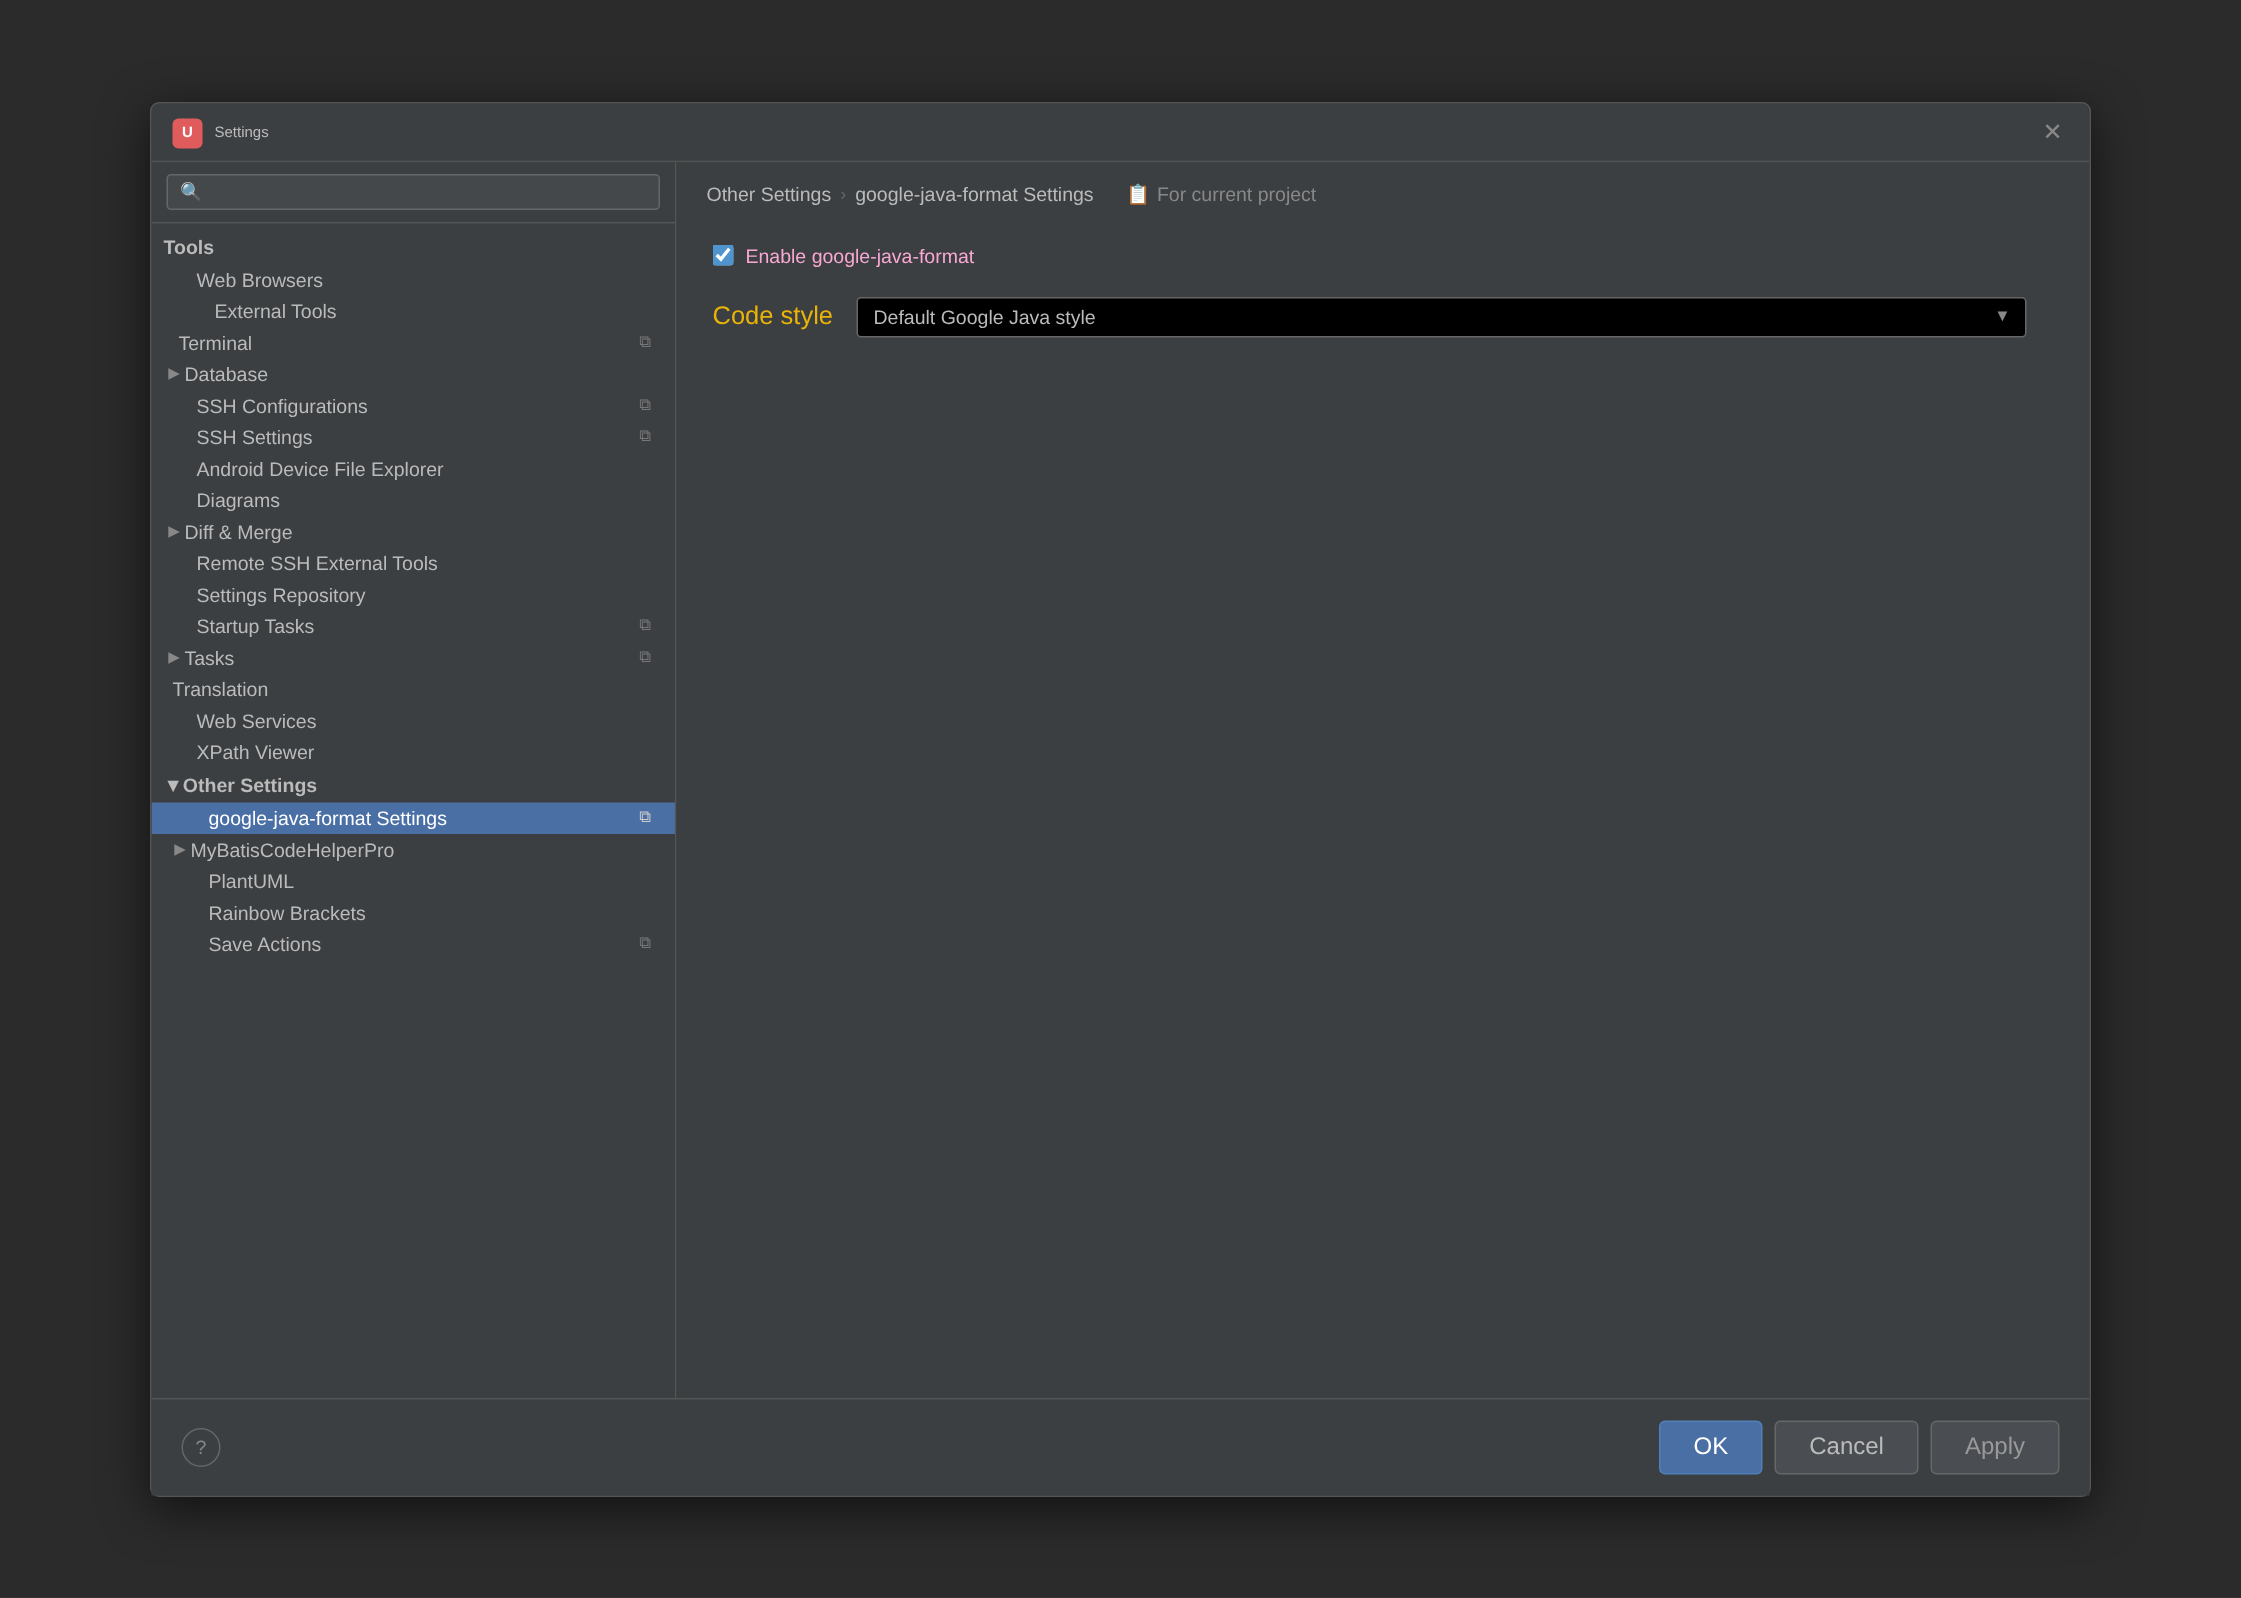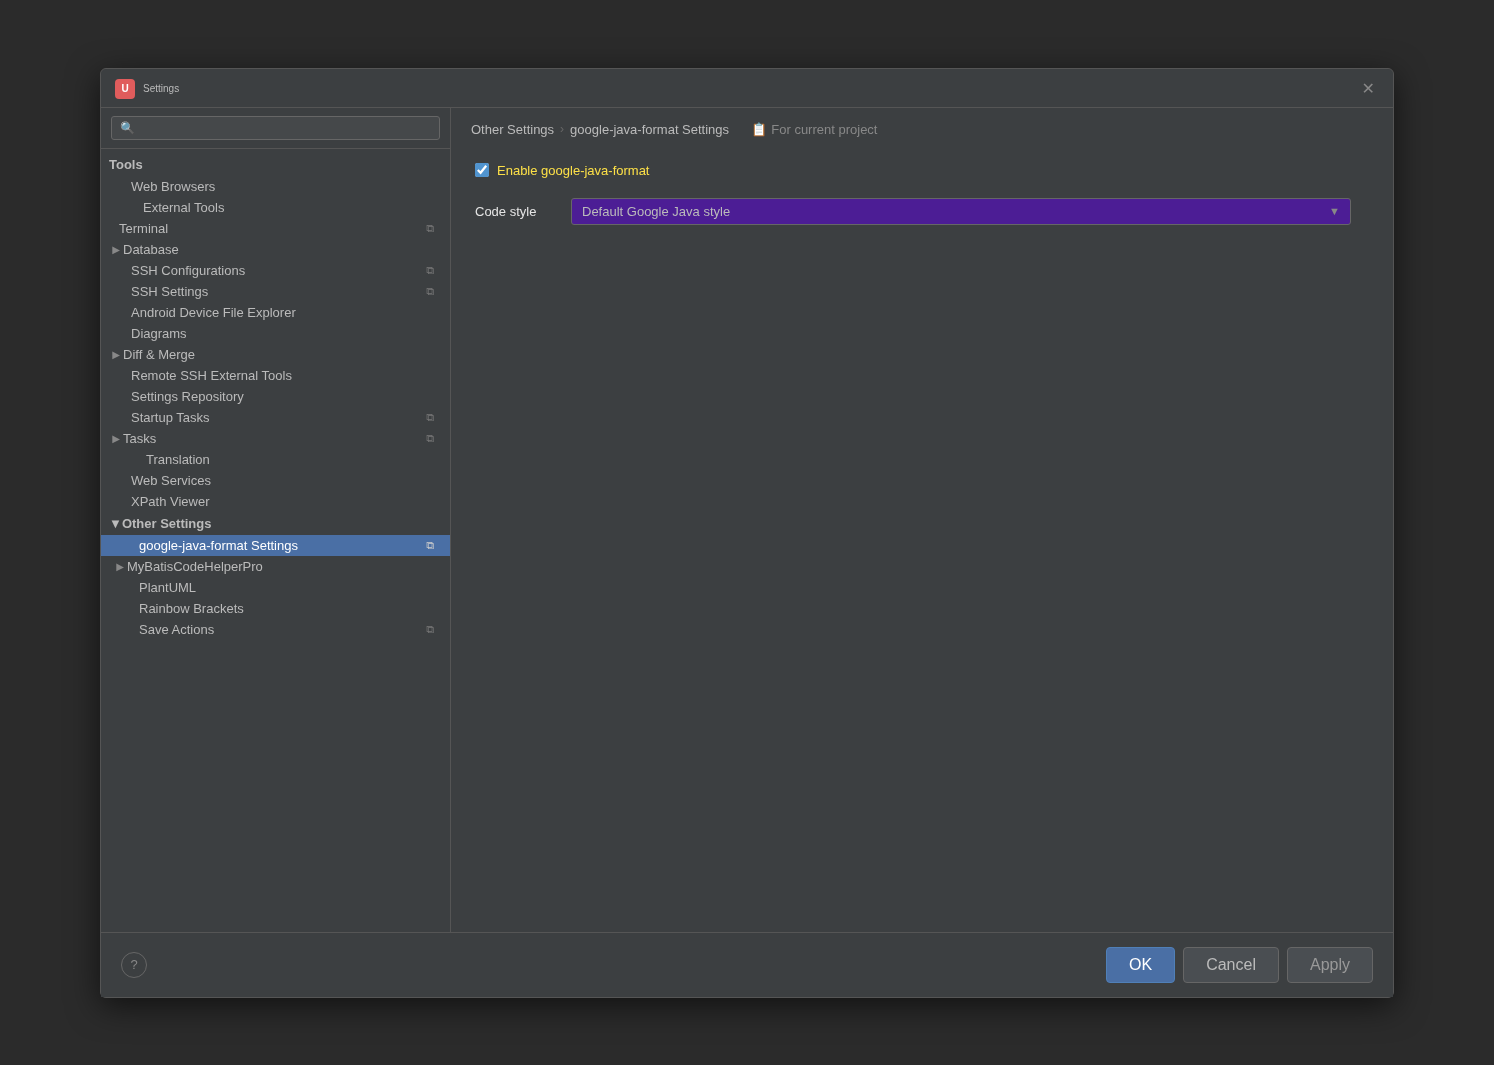--- a/index.html
+++ b/index.html
@@ -178,37 +178,37 @@
       gap: 8px;
       margin-bottom: 20px;
     }
     .checkbox-row input[type="checkbox"] {
       width: 14px;
       height: 14px;
       cursor: pointer;
       accent-color: #5094cf;
     }
     .checkbox-label {
-      color: #fde047;
+      color: #f9a8d4;
       font-size: 13px;
     }
     .field-row {
       display: flex;
       align-items: center;
       gap: 16px;
     }
     .field-label {
-      color: #e5e5e5;
-      font-size: 13px;
+      color: #eab308;
+      font-size: 17px;
       min-width: 80px;
     }
     .dropdown {
       flex: 1;
       max-width: 780px;
-      background: #4c1d95;
+      background: #000000;
       border: 1px solid #666;
       border-radius: 3px;
       color: #bbbbbb;
       padding: 5px 10px;
       font-size: 13px;
       display: flex;
       align-items: center;
       justify-content: space-between;
       cursor: pointer;
       position: relative;
@@ -357,21 +357,21 @@
           <span class="item-label">Startup Tasks</span>
           <span class="copy-icon">⧉</span>
         </div>
 
         <div class="tree-item" style="padding-left: 8px;">
           <span class="arrow">▶</span>
           <span class="item-label">Tasks</span>
           <span class="copy-icon">⧉</span>
         </div>
 
-        <div class="tree-item" style="padding-left: 31px; align-items: center;">
+        <div class="tree-item" style="padding-left: 0; align-items: center;">
           <span class="arrow"></span>
           <span class="item-label">Translation</span>
         </div>
 
         <div class="tree-item" style="padding-left: 16px;">
           <span class="arrow"></span>
           <span class="item-label">Web Services</span>
         </div>
 
         <div class="tree-item" style="padding-left: 16px;">

